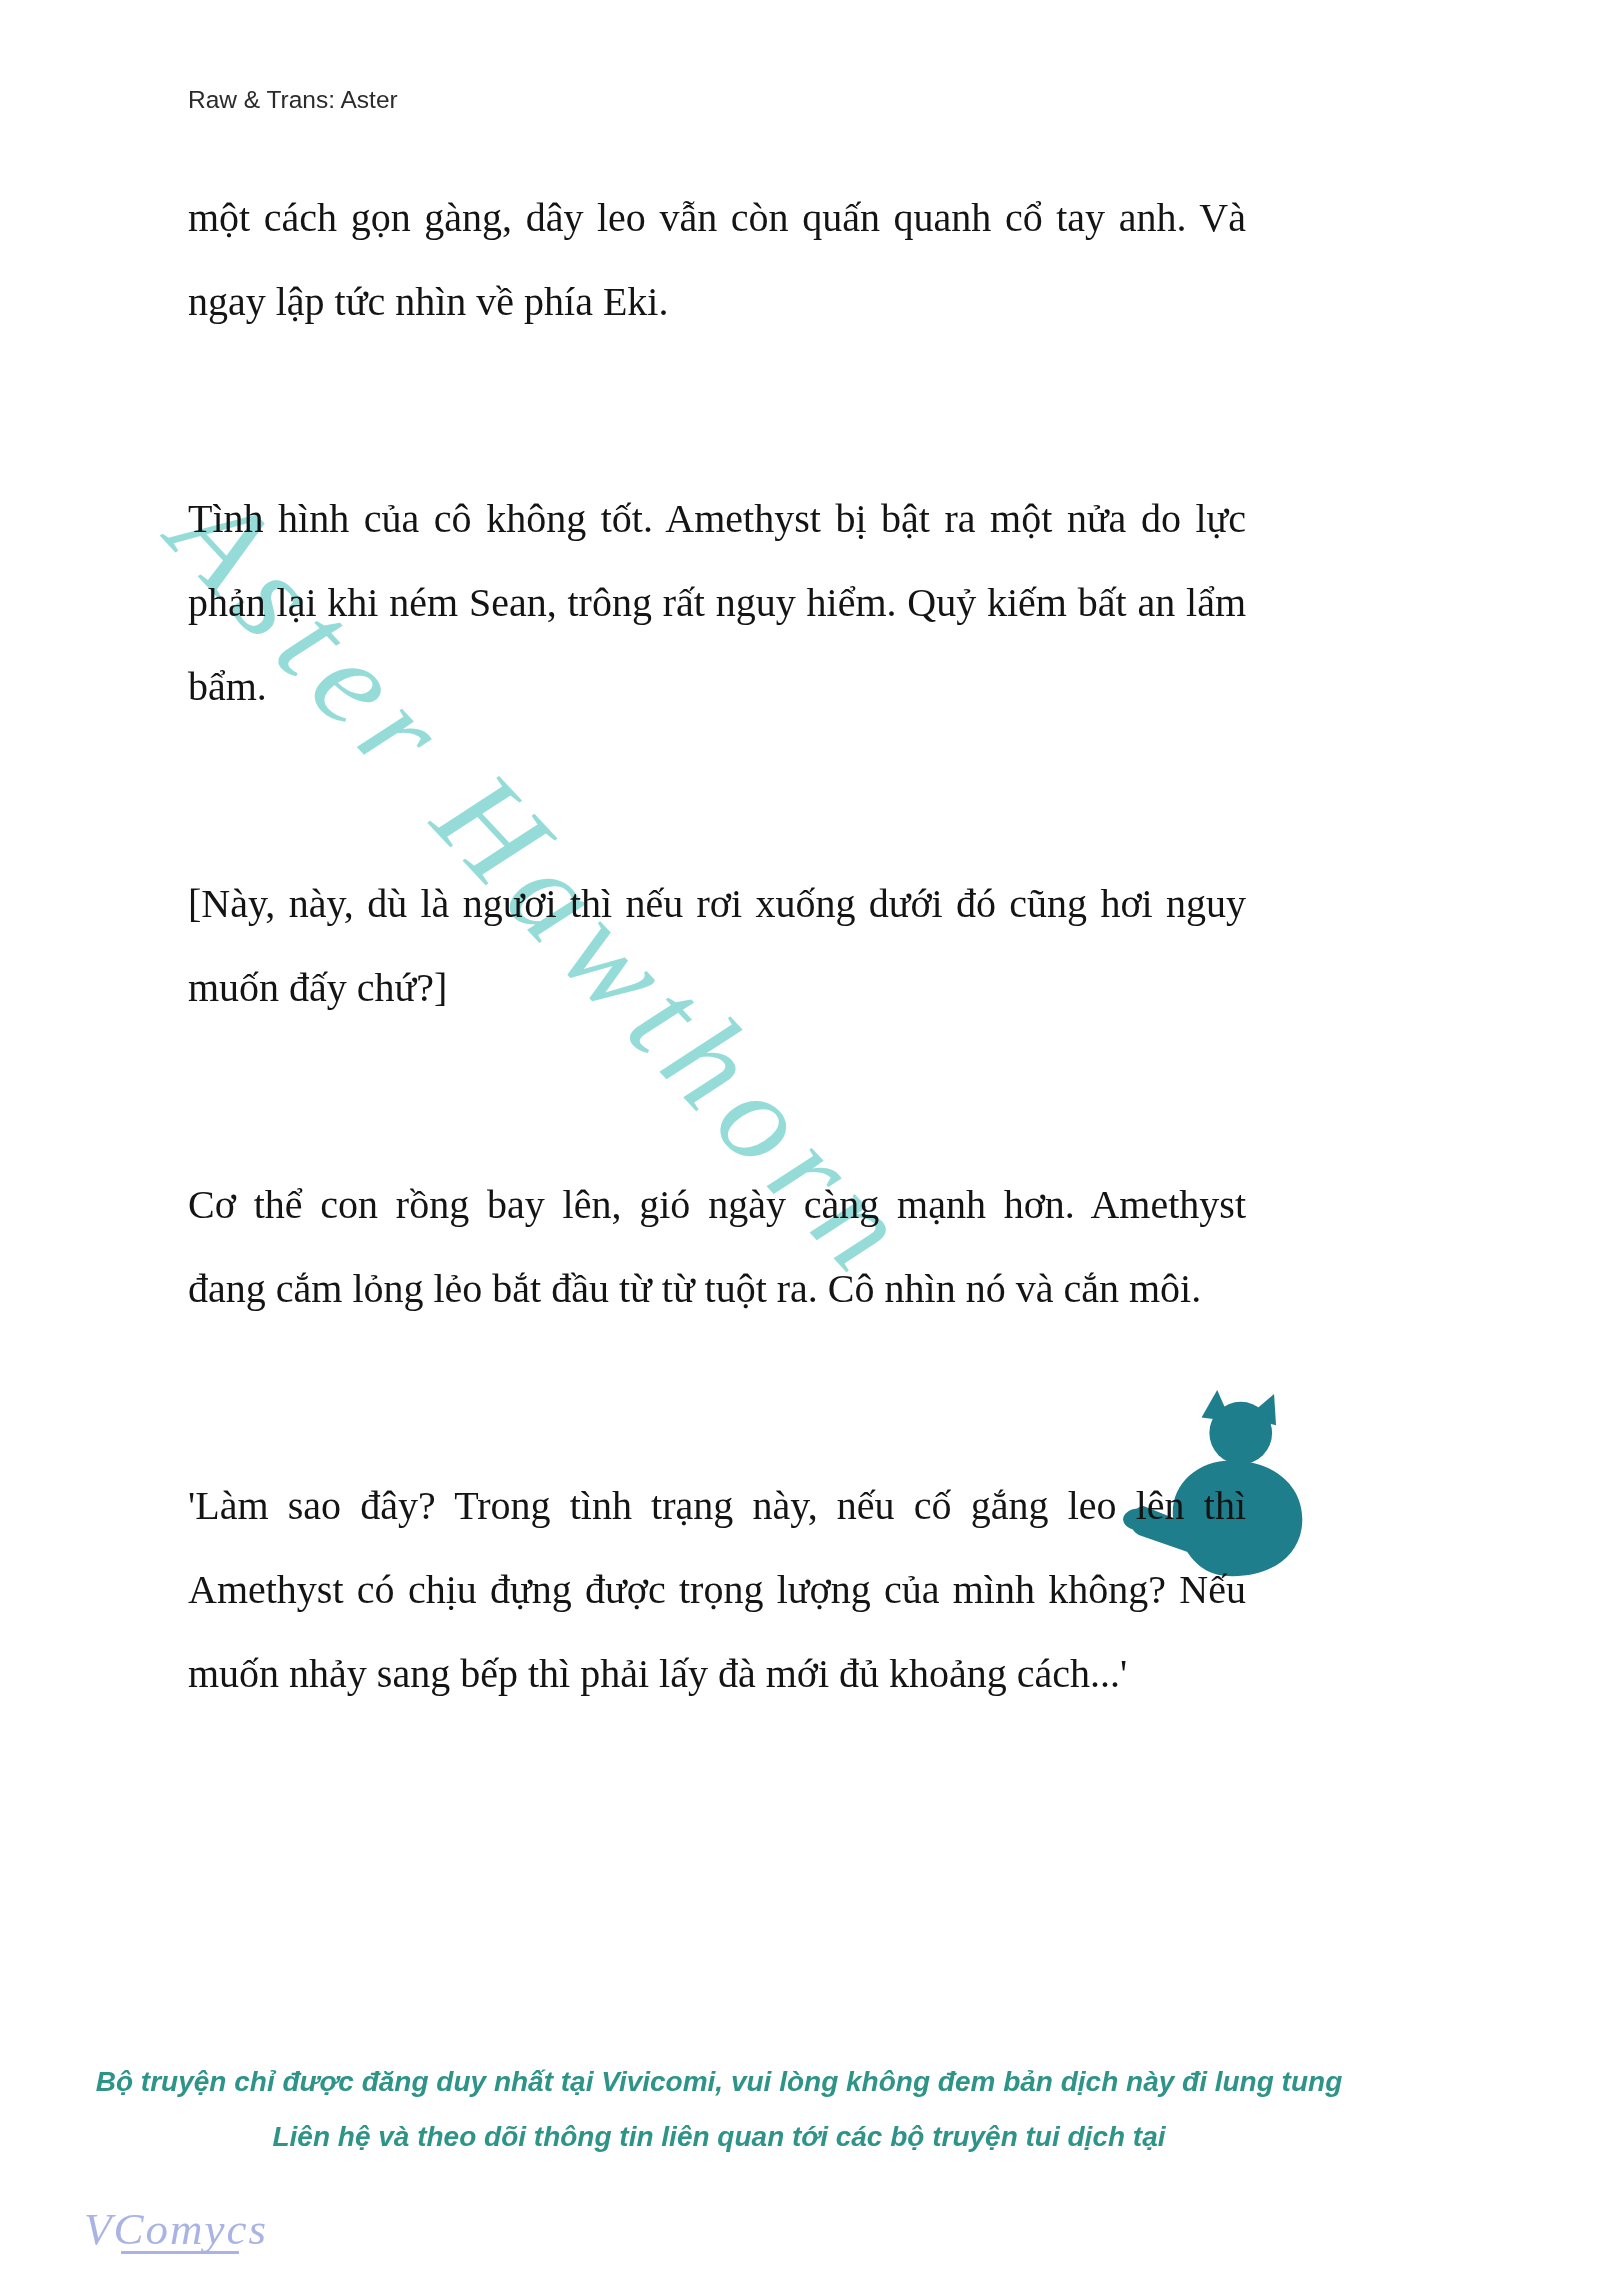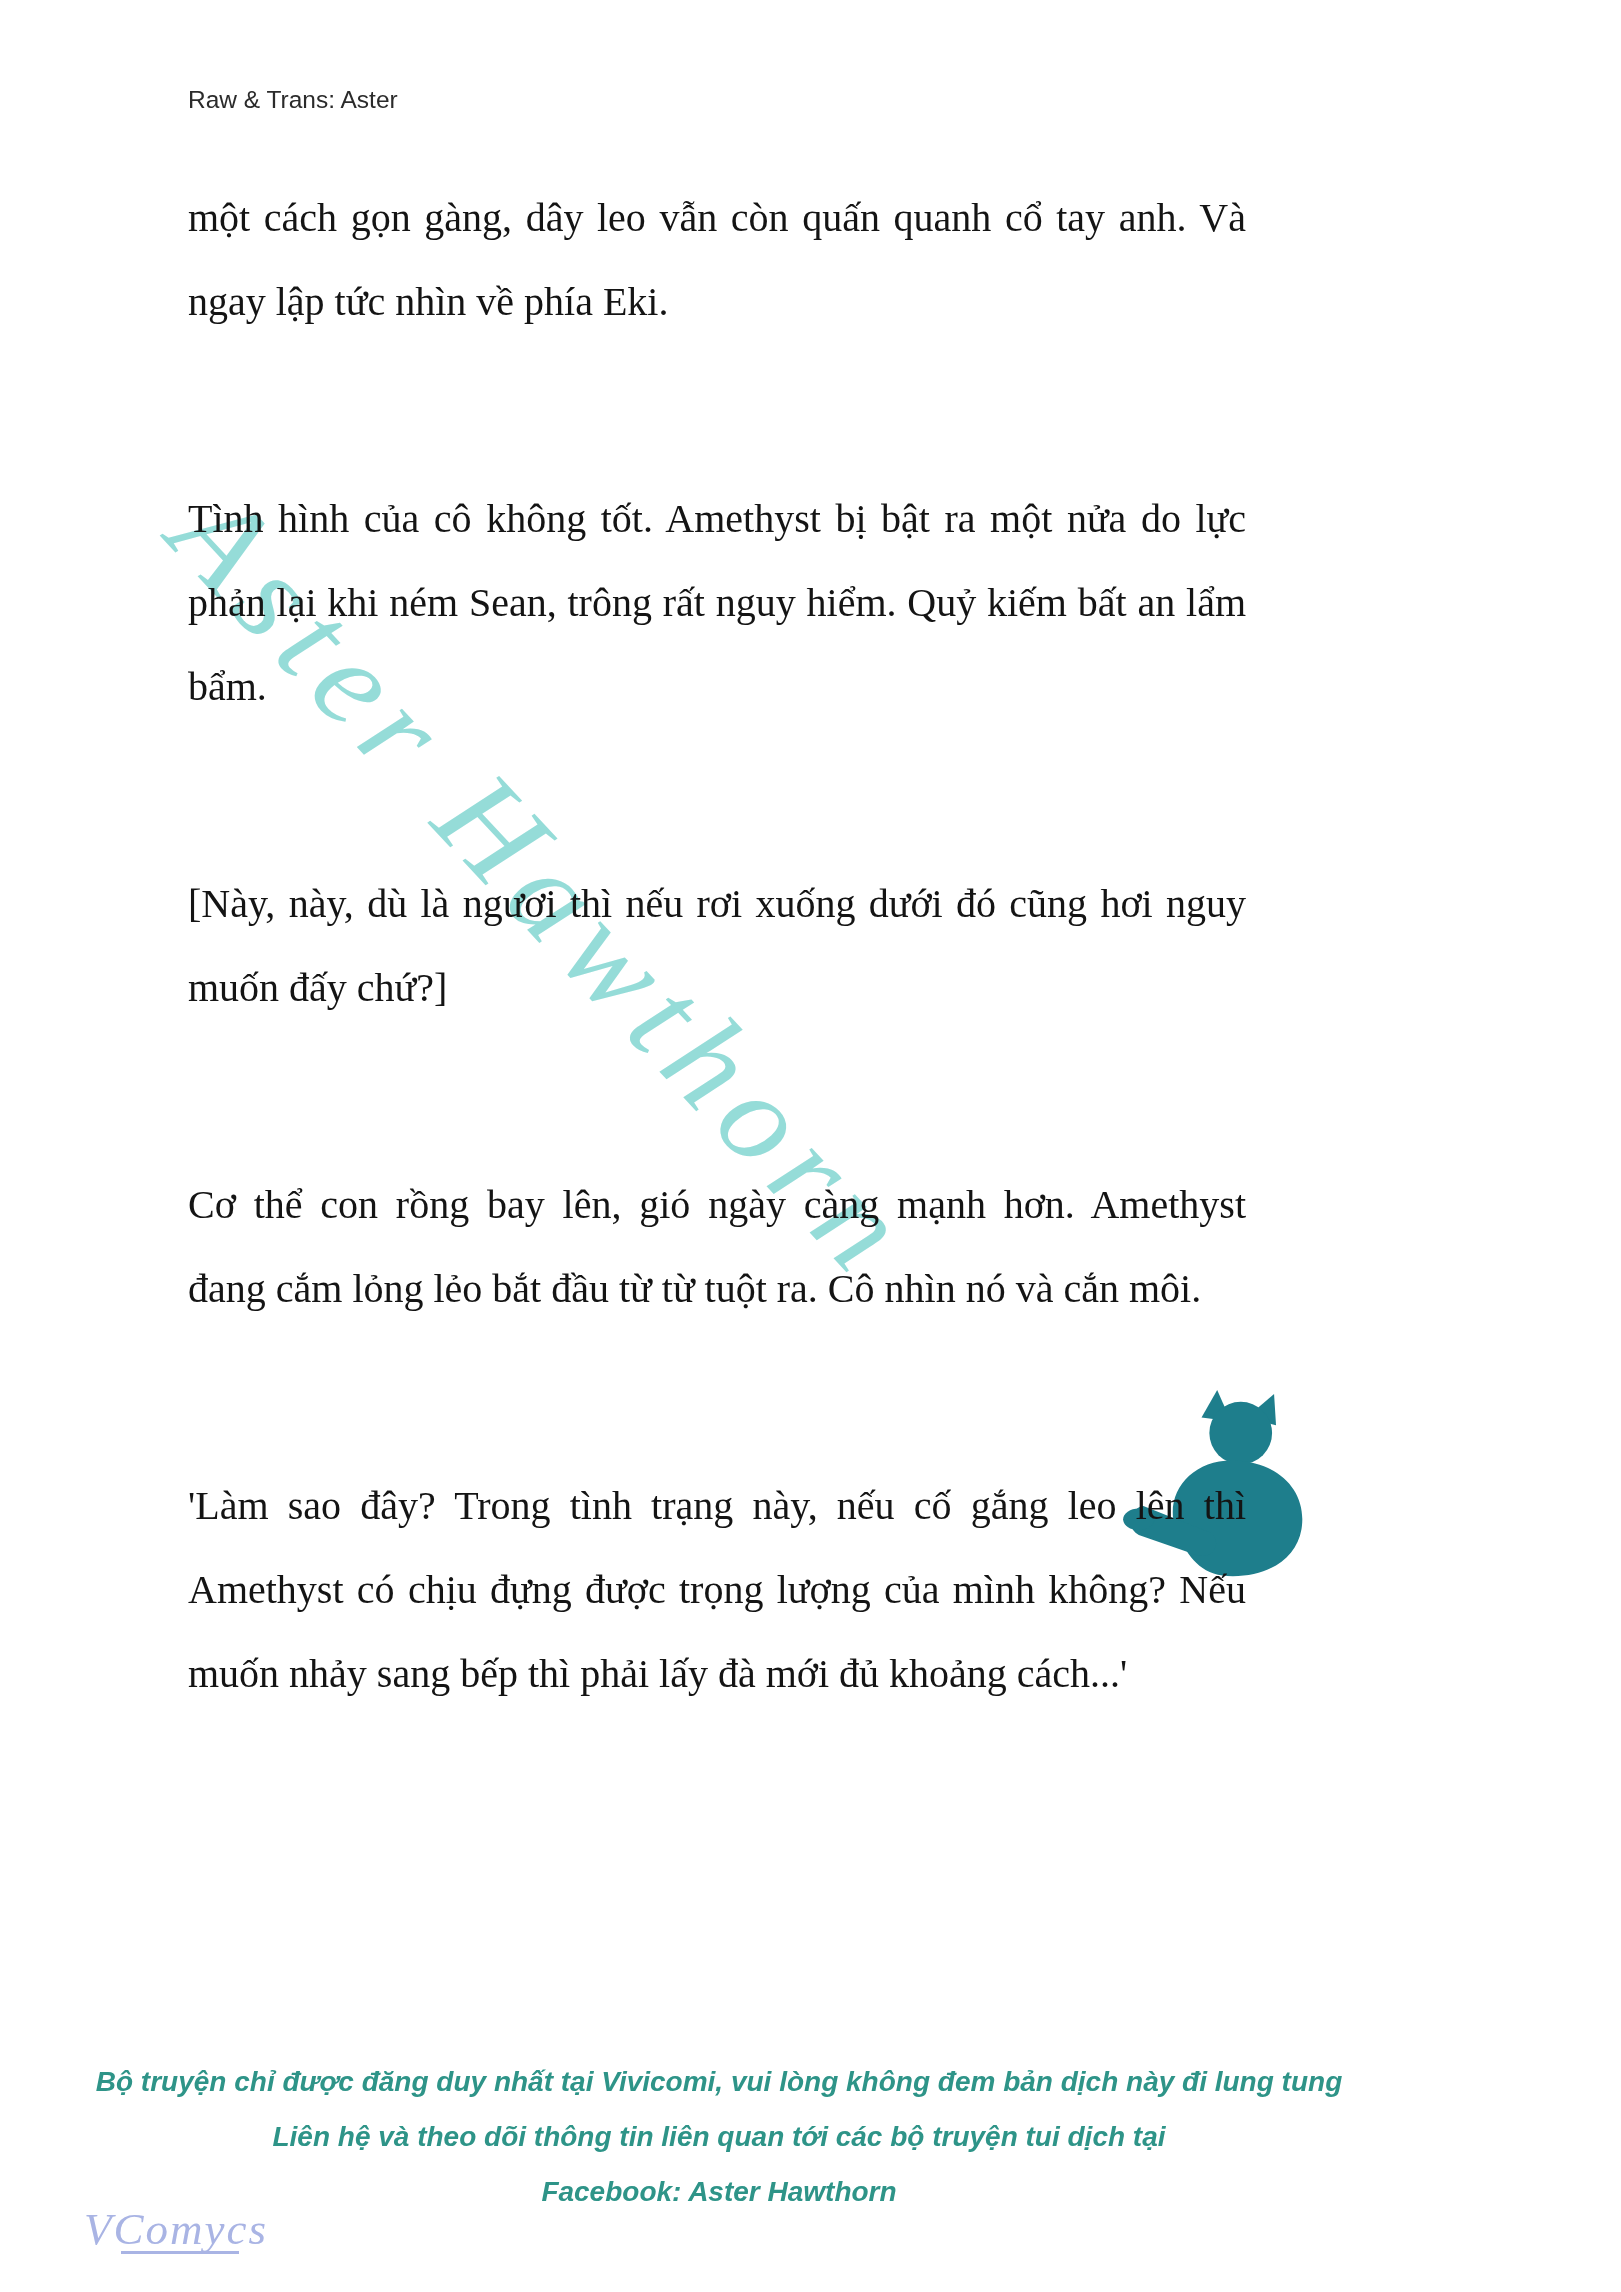--- a/index.html
+++ b/index.html
@@ -142,21 +142,20 @@
         <path d="M24,118 C10,122 6,140 20,148 L78,168 C94,174 106,158 94,146 Z"></path>
 
         <ellipse cx="20" cy="132" rx="16" ry="11"></ellipse>
       </g>
     </svg>
   </div>
 
   <div class="footer">
     <div>Bộ truyện chỉ được đăng duy nhất tại Vivicomi, vui lòng không đem bản dịch này đi lung tung</div>
     <div>Liên hệ và theo dõi thông tin liên quan tới các bộ truyện tui dịch tại</div>
-    <div>Facebook: Aster Hawthorn</div>
   </div>
 
   <div class="logo">
     <span class="logo-text">VComycs</span>
     <span class="logo-underline"></span>
   </div>
 
 </div>
 
 

